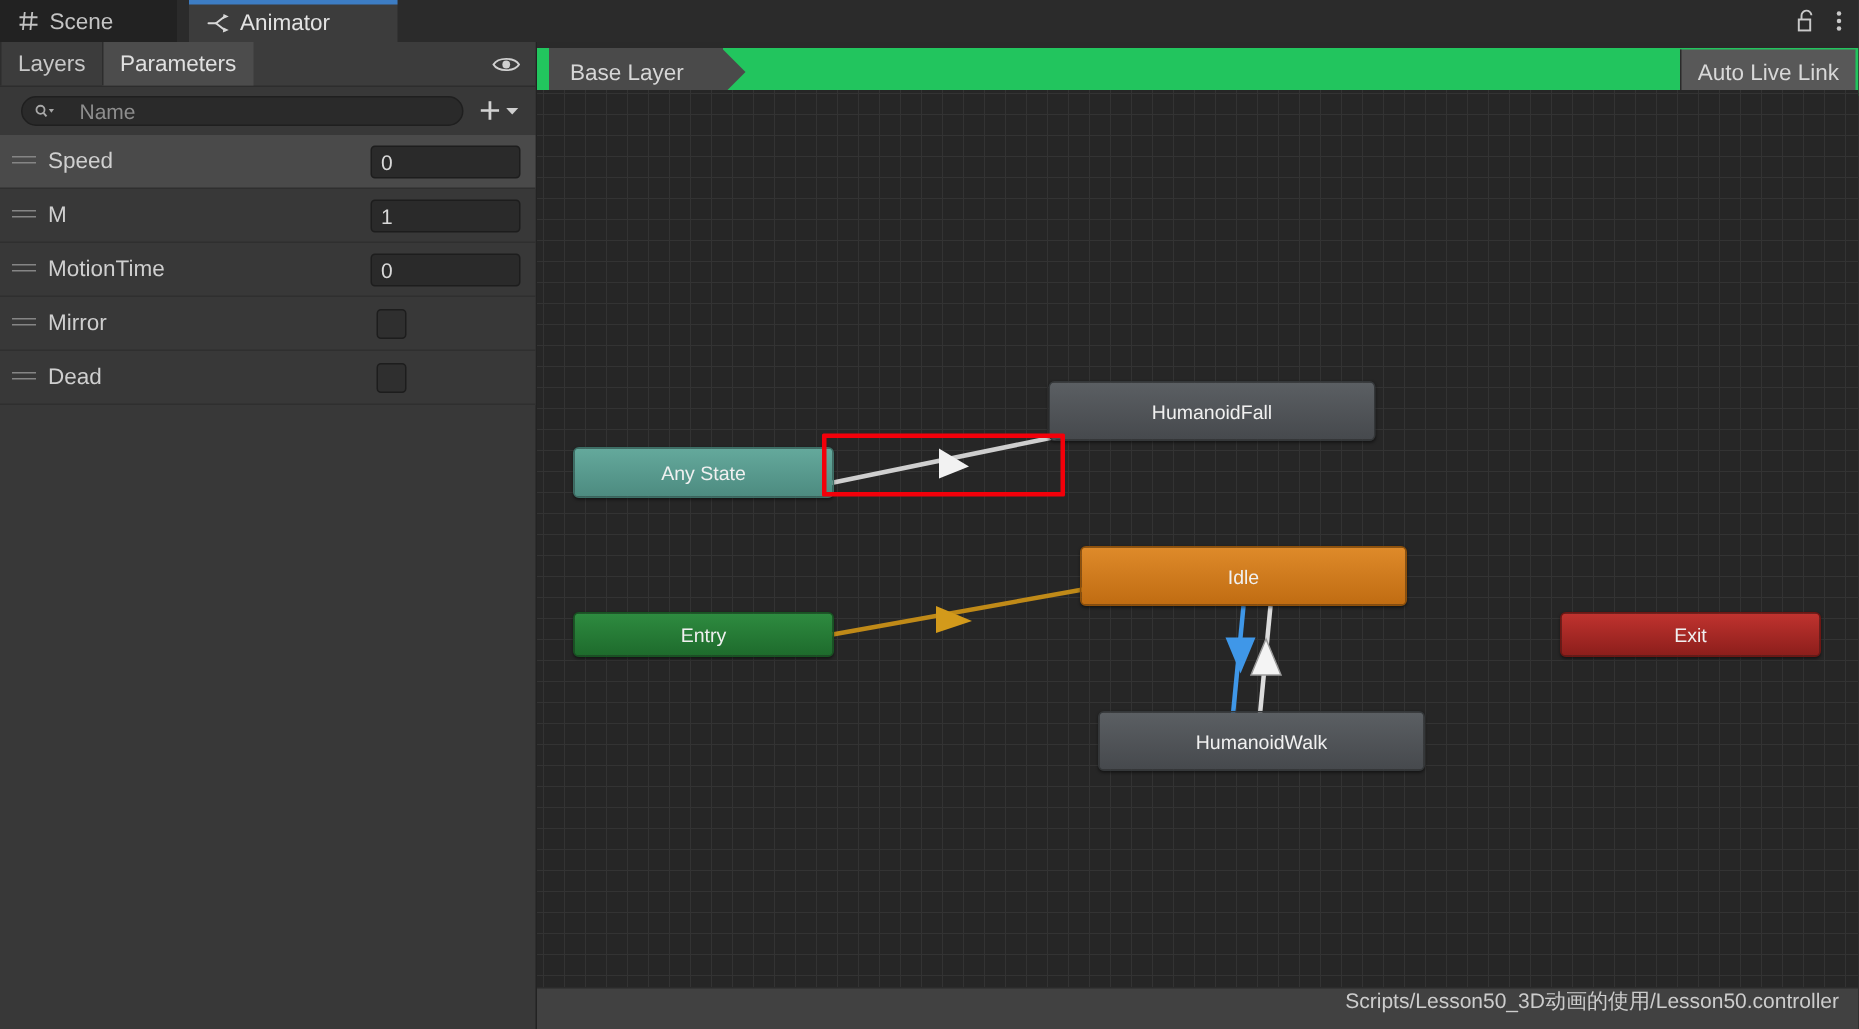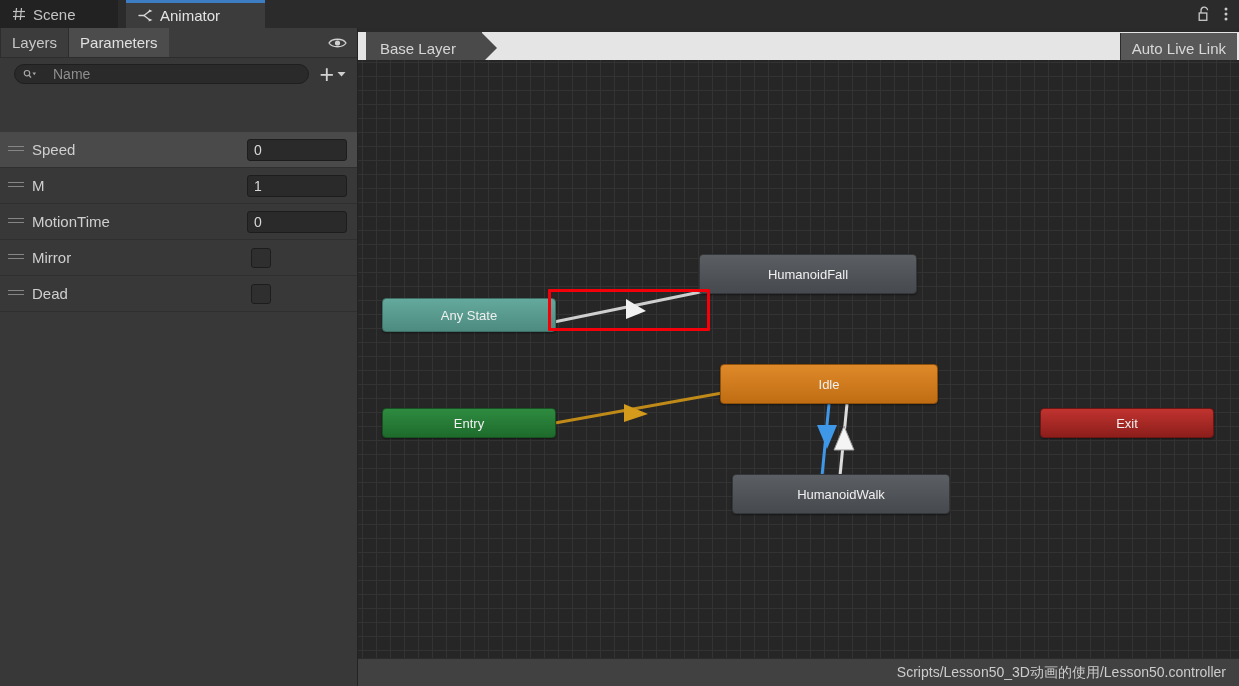--- a/index.html
+++ b/index.html
@@ -82,21 +82,21 @@
   .search-input-text {
     font-size: 14px; color: #8e8e8e;
     line-height: 1; padding-bottom: 1px;
   }
   .plus-btn {
     display: flex; align-items: center; gap: 3px;
     padding: 0 4px; cursor: default;
   }
   .plus-glyph { font-size: 25px; color: #d2d2d2; line-height: 18px; font-weight: 300; }
 
-  .paramlist { width: 100%; margin-top: 42px; }
+  .paramlist { width: 100%; }
   .paramrow {
     position: relative;
     height: 36px; width: 100%;
     display: flex; align-items: center;
     border-bottom: 1px solid #2f2f2f;
     background: #383838;
   }
   .paramrow.hl { background: #4a4a4a; }
   .drag-handle {
     width: 16px; height: 8px; margin-left: 8px; margin-right: 8px;
@@ -120,21 +120,21 @@
   }
 
   
   .graphwrap {
     position: absolute; left: 358px; top: 28px;
     width: 881px; height: 658px;
     background: #2a2a2a;
   }
   .breadcrumbbar {
     position: absolute; left: 0; top: 4px; width: 881px; height: 32px;
-    background: #e5e5e5;
+    background: #22c55e;
     border-bottom: 1px solid #2b2b2b;
   }
   .crumb {
     position: absolute; left: 8px; top: 0; height: 32px;
     display: flex; align-items: center;
     padding: 0 26px 0 14px;
     background: #4a4a4a;
     font-size: 15px; color: #d6d6d6;
     cursor: default;
   }
@@ -204,21 +204,21 @@
     border-radius: 1px;
     pointer-events: none;
   }
 
   
   .statusbar {
     position: absolute; left: 358px; bottom: 0;
     width: 881px; height: 28px;
     background: #414141;
     border-top: 1px solid #2b2b2b;
-    display: flex; align-items: center; justify-content: flex-end;
+    display: flex; align-items: flex-start; justify-content: flex-end;
     padding-right: 13px;
     font-size: 14px; color: #cccccc;
     white-space: nowrap;
   }
 </style>
 </head>
 <body>
 
 <div id="app">
 

